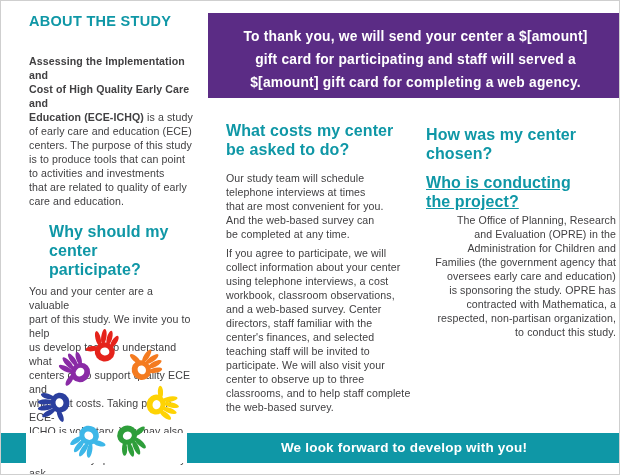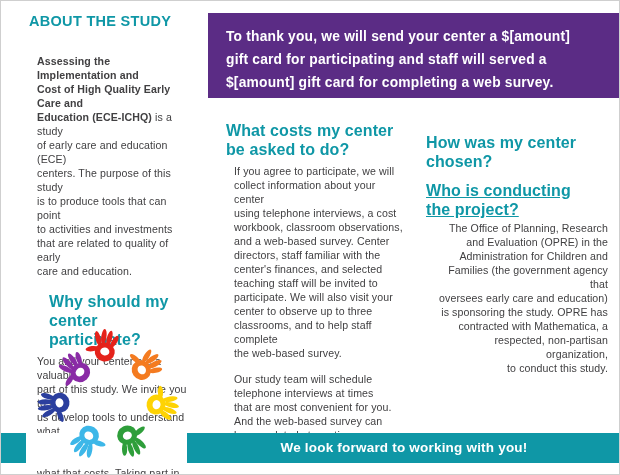--- a/index.html
+++ b/index.html
@@ -17,21 +17,21 @@
   .pre { white-space:pre-line; }
 
   
   .left-col { position:absolute; left:28px; top:12px; width:166px; }
   .about-heading {
     margin:0 0 24px 0;
     font-size:14.5px; line-height:17px; font-weight:800;
     letter-spacing:.3px; color:var(--teal);
   }
   .body-text {
-    margin:8px;
+    margin:0;
     font-size:10.6px; line-height:14px; color:var(--text);
     letter-spacing:.1px;
   }
   .body-text b { font-weight:700; }
   .sub-heading {
     margin:0;
     font-size:16px; line-height:19px; font-weight:700;
     color:var(--teal); letter-spacing:.1px;
   }
   .why-heading { margin-top:14px;margin-left:20px; }
@@ -39,31 +39,31 @@
 
   
   .banner {
     position:absolute; left:207px; top:12px; right:0; height:85px;
     background:var(--purple);
     box-sizing:border-box;
     padding:12px 14px 0 18px;
   }
   .banner-text {
     color:#ffffff; font-size:13.8px; line-height:23px;
-    font-weight:600; letter-spacing:.2px;
+    font-weight:600; letter-spacing:.2px;text-align:center;
   }
   .banner-text b { font-weight:800; }
 
   
   .mid-col { position:absolute; left:225px; top:120px; width:186px; }
   .mid-col .body-text { margin-top:5px; }
   .para-gap { margin-top:12px !important; }
 
   
-  .right-col { position:absolute; left:425px; top:132px; width:190px; }
+  .right-col { position:absolute; left:425px; top:124px; width:190px; }
   .right-col .body-text { margin-top:5px; }
   .conducting-heading { margin-top:10px;text-decoration:underline; }
   .conducting-body { margin-top:2px !important;text-align:right; }
 
   
   .bottom-bar { position:absolute; left:0; top:432px; width:620px; height:30px; background:var(--teal); }
   .bar-notch  { position:absolute; left:25px; top:432px; width:161px; height:30px; background:#ffffff; }
   .bar-text {
     position:absolute; left:186px; top:432px; width:434px; height:30px;
     line-height:30px; text-align:center;
@@ -74,21 +74,21 @@
   .handprints { position:absolute; left:15px; top:328px; width:180px; height:135px; }
 </style>
 </head>
 <body>
 
 <div class="page">
 
   <div class="banner">
     <div class="banner-text pre"><span>To thank you, we will send your center a </span><b>$[amount]
 gift card</b><span> for participating and staff will served a
-</span><b>$[amount] gift card</b><span> for completing a web survey.</span></div>
+</span><b>$[amount] gift card</b><span> for completing a web agency.</span></div>
   </div>
 
   <div class="left-col">
     <h1 class="about-heading">ABOUT THE STUDY</h1>
     <p class="body-text pre"><b>Assessing the Implementation and
 Cost of High Quality Early Care and
 Education (ECE-ICHQ)</b><span> is a study
 of early care and education (ECE)
 centers. The purpose of this study
 is to produce tools that can point
@@ -102,58 +102,58 @@
 us develop tools to understand what
 centers do to support quality ECE and
 what that costs. Taking part in ECE-
 ICHQ is voluntary. You may also decline
 to answer any questions we may ask.</p>
   </div>
 
   <div class="mid-col">
     <h2 class="sub-heading pre">What costs my center
 be asked to do?</h2>
+    <p class="body-text pre para-gap">Our study team will schedule
+telephone interviews at times
+that are most convenient for you.
+And the web-based survey can
+be completed at any time.</p>
     <p class="body-text pre">If you agree to participate, we will
 collect information about your center
 using telephone interviews, a cost
 workbook, classroom observations,
 and a web-based survey. Center
 directors, staff familiar with the
 center's finances, and selected
 teaching staff will be invited to
 participate. We will also visit your
 center to observe up to three
 classrooms, and to help staff complete
 the web-based survey.</p>
-    <p class="body-text pre para-gap">Our study team will schedule
-telephone interviews at times
-that are most convenient for you.
-And the web-based survey can
-be completed at any time.</p>
   </div>
 
   <div class="right-col">
     <h2 class="sub-heading pre">How was my center
 chosen?</h2>
     <h2 class="sub-heading conducting-heading pre">Who is conducting
 the project?</h2>
     <p class="body-text pre conducting-body">The Office of Planning, Research
 and Evaluation (OPRE) in the
 Administration for Children and
 Families (the government agency that
 oversees early care and education)
 is sponsoring the study. OPRE has
 contracted with Mathematica, a
 respected, non-partisan organization,
 to conduct this study.</p>
   </div>
 
   <div class="bottom-bar"></div>
   <div class="bar-notch"></div>
-  <div class="bar-text">We look forward to working with you!</div>
+  <div class="bar-text">We look forward to develop with you!</div>
 
   <svg class="handprints" viewBox="0 0 180 135" xmlns="http://www.w3.org/2000/svg">
     <defs>
       <g id="hand">
         <ellipse cx="0" cy="2" rx="10" ry="9.5"></ellipse>
         <ellipse cx="-8.5" cy="-10.5" rx="2.6" ry="7.5" transform="rotate(-22 -8.5 -10.5)"></ellipse>
         <ellipse cx="-3" cy="-13" rx="2.6" ry="7.8"></ellipse>
         <ellipse cx="2.8" cy="-12.5" rx="2.6" ry="7.5" transform="rotate(7 2.8 -12.5)"></ellipse>
         <ellipse cx="8.2" cy="-9.5" rx="2.6" ry="6.8" transform="rotate(24 8.2 -9.5)"></ellipse>
         <ellipse cx="-13" cy="0.5" rx="6.5" ry="2.6" transform="rotate(-15 -13 0.5)"></ellipse>

